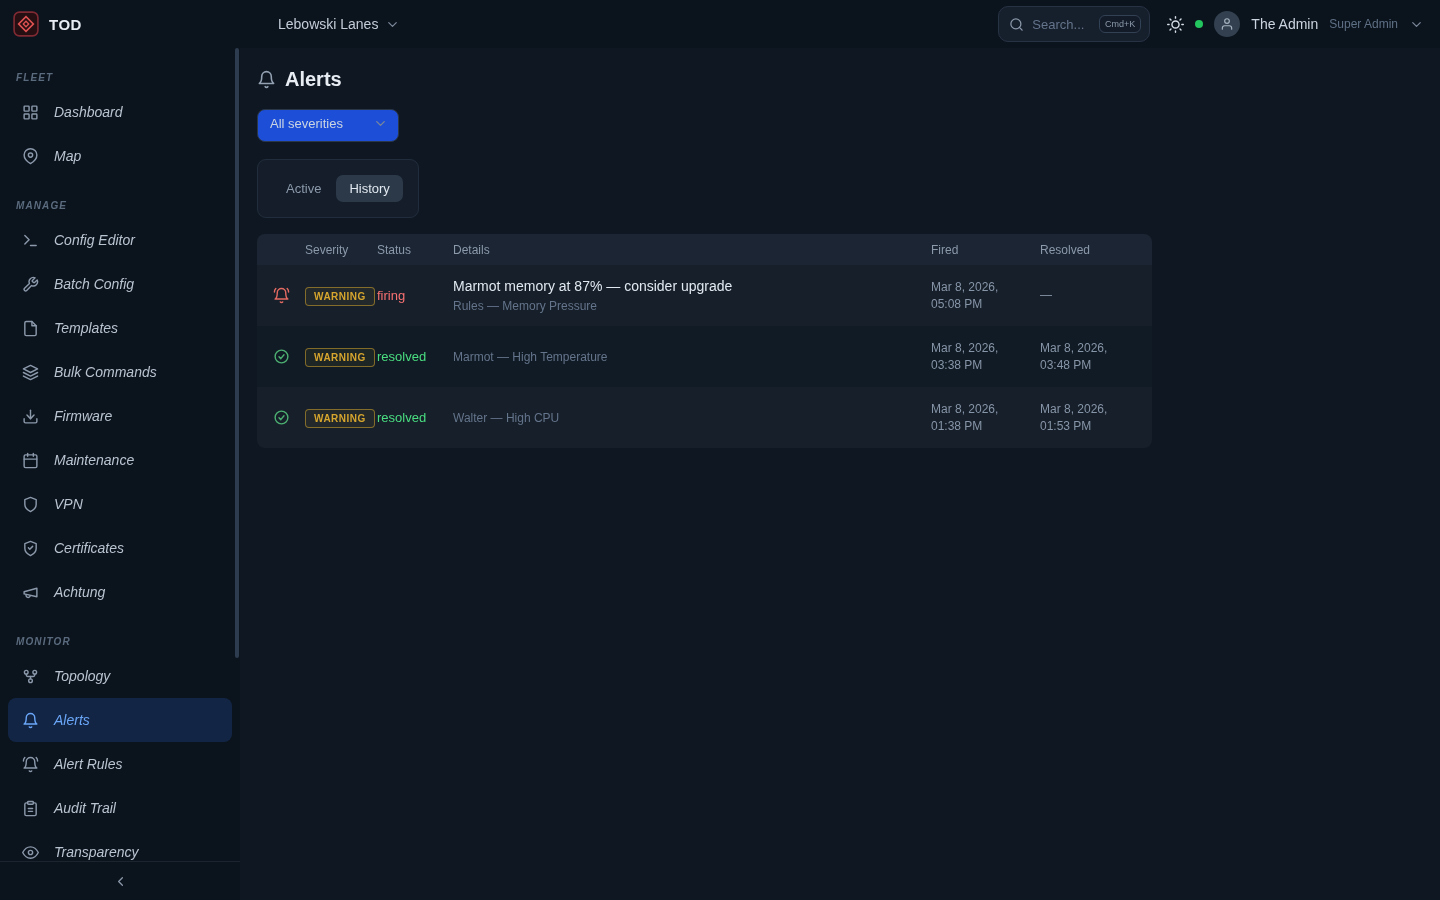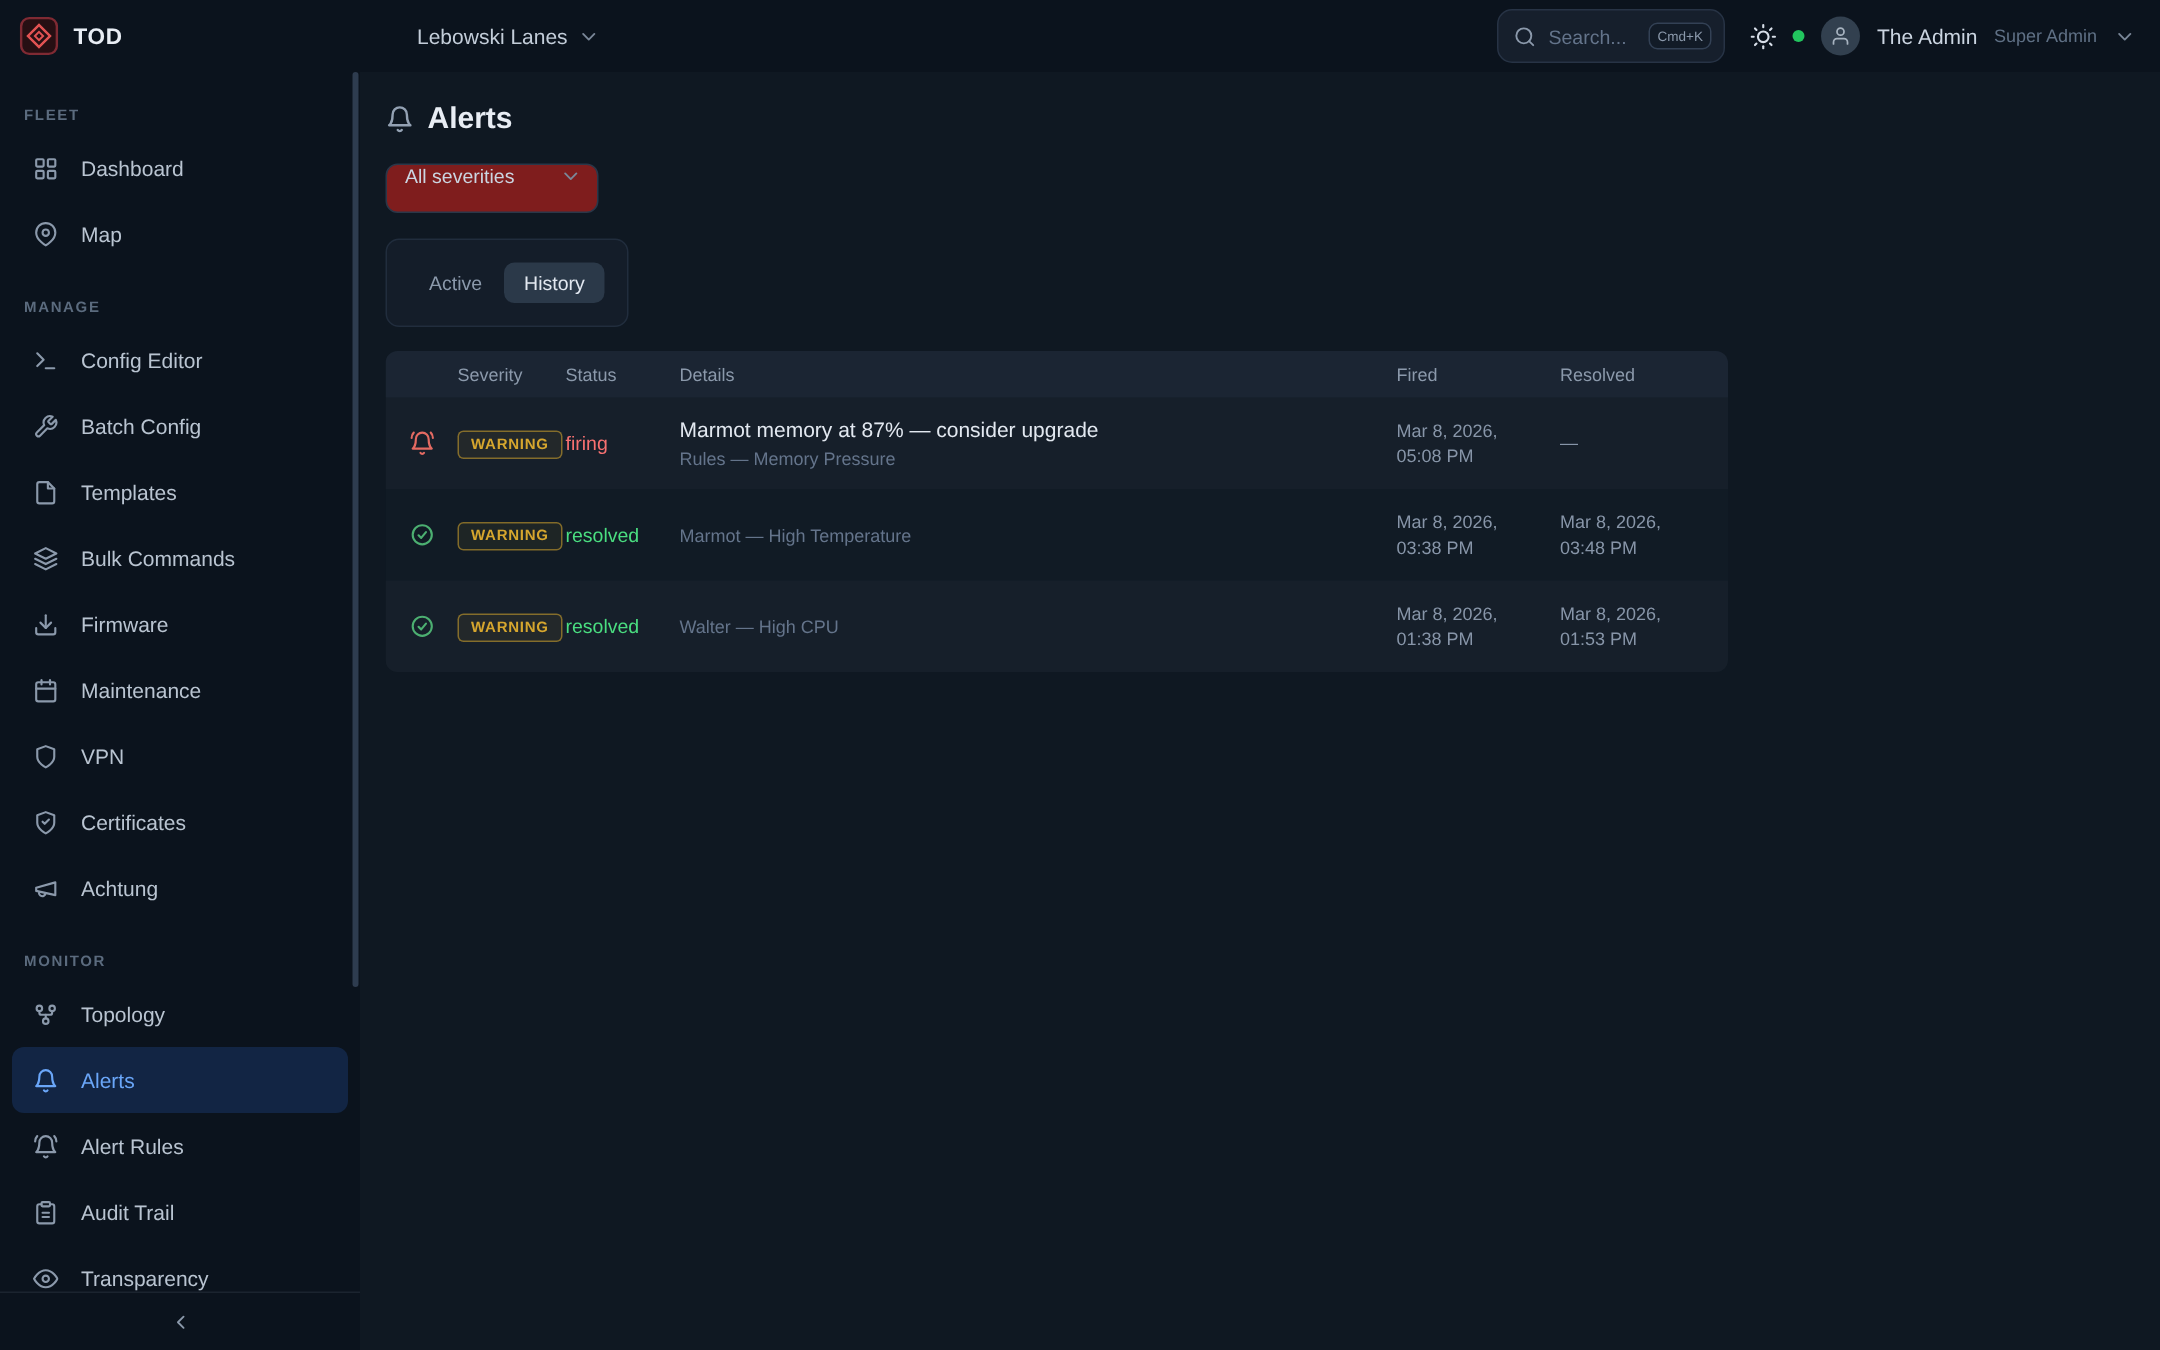--- a/index.html
+++ b/index.html
@@ -45,21 +45,21 @@
   }
   .avatar .icon { width:14px; height:14px; color:#a7b3c0; }
   .user-name { font-size:14px; color:#cbd5e1; }
   .user-role { font-size:12px; color:#5f7085; }
   .icon.muted { color:#7a8798; }
 
   
   .sidebar {
     position:fixed; top:48px; left:0; bottom:0; width:240px;
     background: var(--sidebar-bg, #0b131d);
-    display:flex; flex-direction:column;
+    display:flex; flex-direction:column;font-style:italic;
   }
   .sidebar-nav { flex:1; overflow:hidden; padding-top:2px; }
   .nav-section {
     padding:22px 16px 7px; font-size:10px; font-weight:700;
     letter-spacing:1.1px; color:#5b6b7e;
   }
   .nav-item {
     height:44px; display:flex; align-items:center; gap:15px;
     padding:0 14px; margin:0 8px; border-radius:8px;
     font-size:14px; color:#b9c4d1; cursor:pointer;
@@ -78,22 +78,22 @@
   .sidebar-footer .icon { width:15px; height:15px; cursor:pointer; }
 
   
   .main { margin-left:240px; margin-top:48px; padding:20px 0 0 17px; }
   .page-header { display:flex; align-items:center; gap:9px; }
   .page-header .icon { width:19px; height:19px; color:#93a1b3; }
   .page-title { font-size:20px; font-weight:700; color:#e8edf4; }
 
   .filter-select {
     margin-top:18px; width:142px; height:33px;
-    display:flex; align-items:flex-start; justify-content:space-between;
-    padding:0 10px 4px 12px; background:#7f1d1d; border:1px solid #2a3749;
+    display:flex; align-items:center; justify-content:space-between;
+    padding:0 10px 4px 12px; background:#1d4ed8; border:1px solid #2a3749;
     border-radius:8px; font-size:13px; color:#cbd5e1; cursor:pointer;
   }
 
   .tabs {
     margin-top:17px; display:inline-flex; align-items:center; gap:2px;
     background:#141d29; border:1px solid #212d3d; border-radius:9px; padding:15px;
   }
   .tab {
     border:none; background:transparent; font-family:inherit;
     font-size:13px; color:#8b99ab; padding:6px 13px; border-radius:7px; cursor:pointer;

